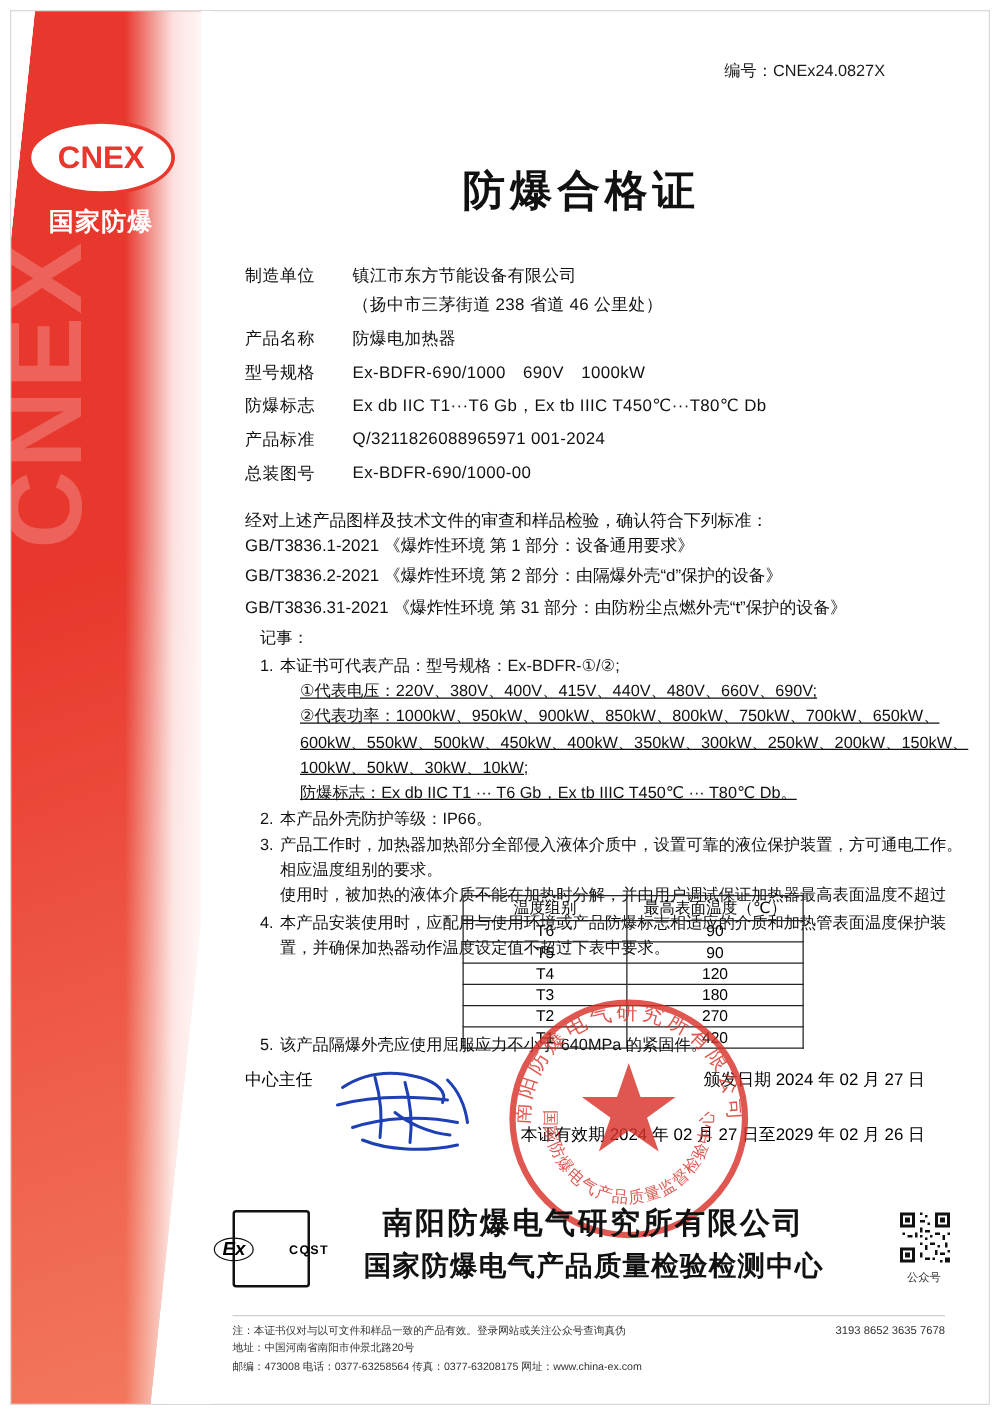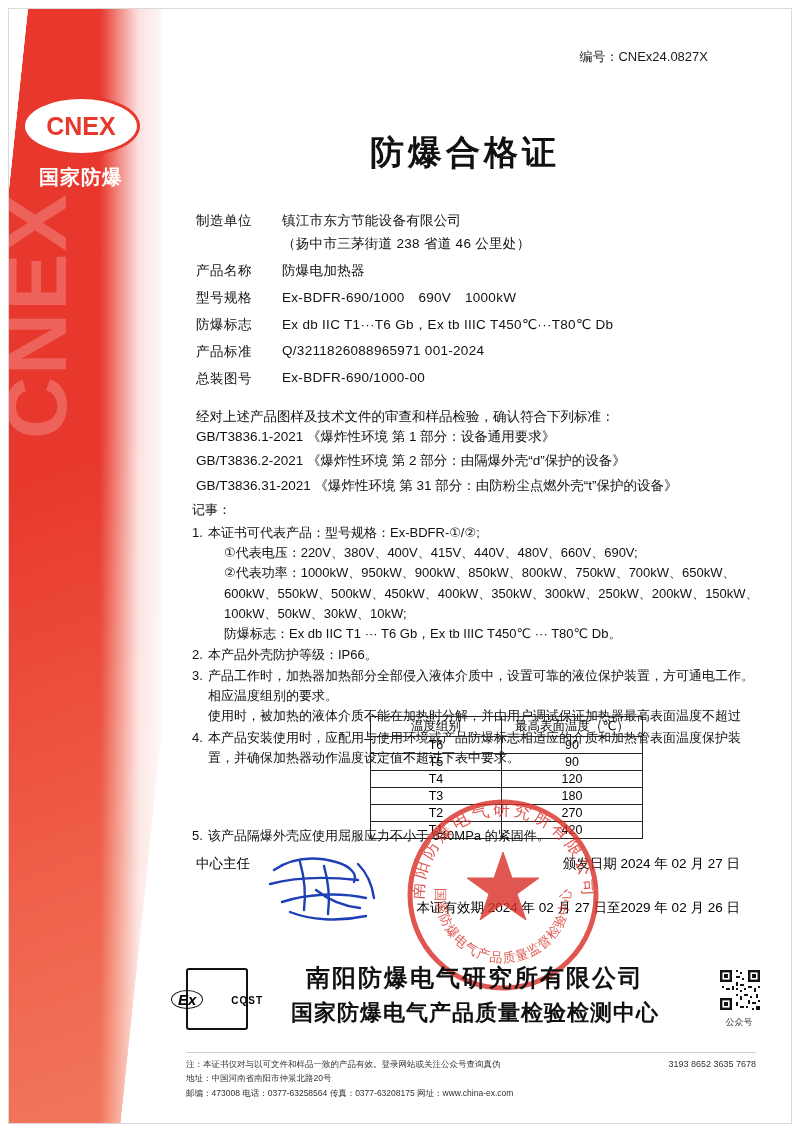--- a/index.html
+++ b/index.html
@@ -166,38 +166,38 @@
     font-size: 13.5px;
     color: #111;
     line-height: 1.65;
   }
   .std-intro { top: 406px; }
   .std-list { top: 426px; }
   .std-list div { margin-bottom: 2px; }
 
   .notes {
     position: absolute;
-    left: 192px;
+    left: 208px;
     top: 500px;
     width: 572px;
     font-size: 13px;
     color: #111;
     line-height: 1.55;
   }
   .notes .head { margin-bottom: 3px; }
   .note-item {
     display: flex;
     margin-bottom: 1px;
   }
   .note-num {
     flex: 0 0 16px;
   }
   .note-body { flex: 1; }
   .note-body .ln { display: block; }
-  .indent1 { padding-left: 16px; display: block; }
+  .indent1 { padding-left: 16px; display: block; text-decoration: underline; }
 
   
   .temp-table {
     position: absolute;
     left: 370px;
     top: 716px;
     border-collapse: collapse;
     font-size: 12.5px;
   }
   .temp-table td, .temp-table th {

